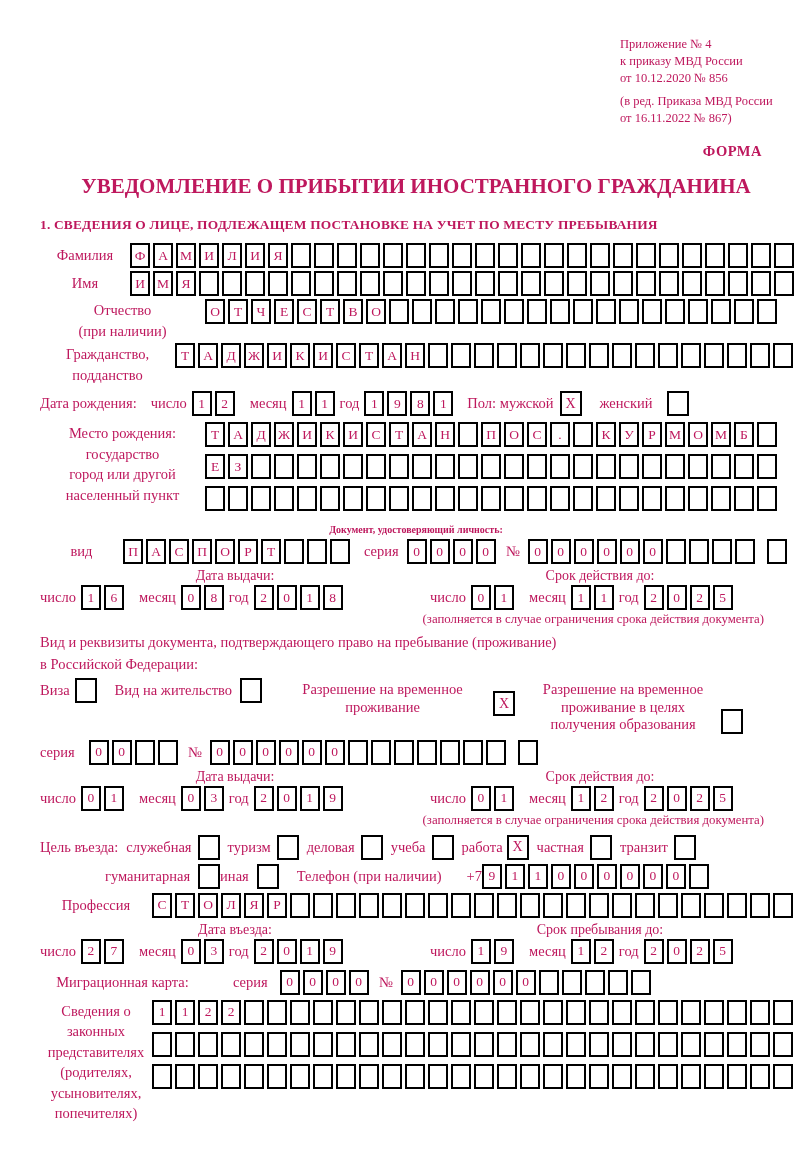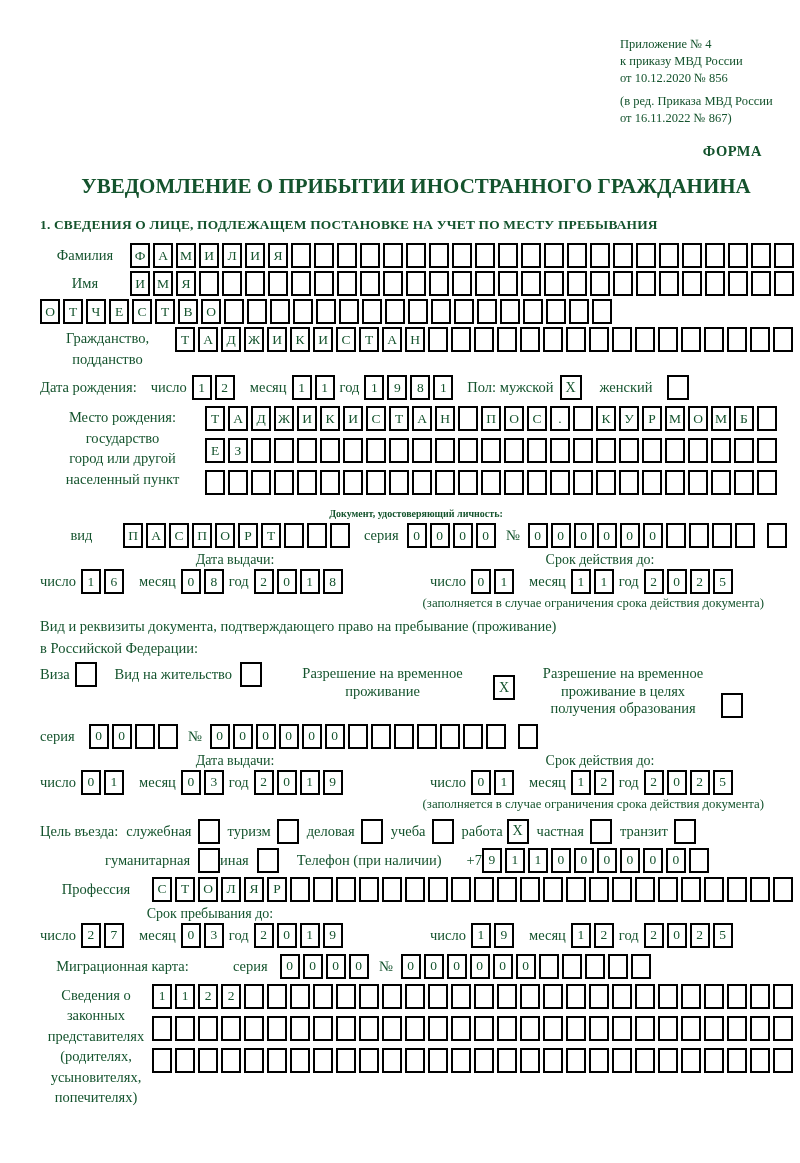--- a/index.html
+++ b/index.html
@@ -1,19 +1,19 @@
 <!DOCTYPE html>
 <html><head>
 <meta charset="utf-8">
 <style>
   * { margin:0; padding:0; box-sizing:border-box; }
   html,body { background:#fff; }
   .page{
     width:800px; height:1163px; padding:36px 8px 0 40px;
-    font-family:"Liberation Serif", serif; color:#14532d; background:#fff;
+    font-family:"Liberation Serif", serif; color:#be185d; background:#fff;
     overflow:hidden; font-size:14px; position:relative;
   }
   .hdr{ margin-left:580px; font-size:12.5px; line-height:17px; }
   .hdr-sub{ margin-top:6px; }
   .forma{ text-align:right; padding-right:30px; font-weight:bold; font-size:14.5px; margin-top:16px; letter-spacing:.5px; }
   .title{ text-align:center; font-weight:bold; font-size:21px; line-height:25px; margin-top:14px; }
   .blank{ display:inline-block; width:54px; border-bottom:2px solid #333; margin-left:10px; }
   .sect{ font-weight:bold; font-size:13.4px; margin-top:18px; letter-spacing:.2px; }
 
   .row{ display:flex; align-items:flex-start; margin-top:3px;text-align:center; }
@@ -140,20 +140,24 @@
         <span class="cell"></span>
         <span class="cell"></span>
         <span class="cell"></span>
         <span class="cell"></span>
         <span class="cell"></span>
         <span class="cell"></span>
       </span>
   </div>
 
   <div class="row">
+    <span class="w165">
+      <div class="lb2">Отчество</div>
+      <div class="lb2">(при наличии)</div>
+    </span>
     <span class="cells">
         <span class="cell">О</span>
         <span class="cell">Т</span>
         <span class="cell">Ч</span>
         <span class="cell">Е</span>
         <span class="cell">С</span>
         <span class="cell">Т</span>
         <span class="cell">В</span>
         <span class="cell">О</span>
         <span class="cell"></span>
@@ -596,20 +600,21 @@
         <span class="cell"></span>
         <span class="cell"></span>
         <span class="cell"></span>
         <span class="cell"></span>
         <span class="cell"></span>
         <span class="cell"></span>
       </span>
   </div>
 
   <div class="datehead">
+    <span class="dh-l">Дата въезда:</span>
     <span class="dh-r">Срок пребывания до:</span>
   </div>
   <div class="dateline">
     <span class="dategroup dg-l">
       <span class="lb">число</span>
       <span class="cells">
           <span class="cell">2</span>
           <span class="cell">7</span>
         </span>
       <span class="lb ml10">месяц</span>

